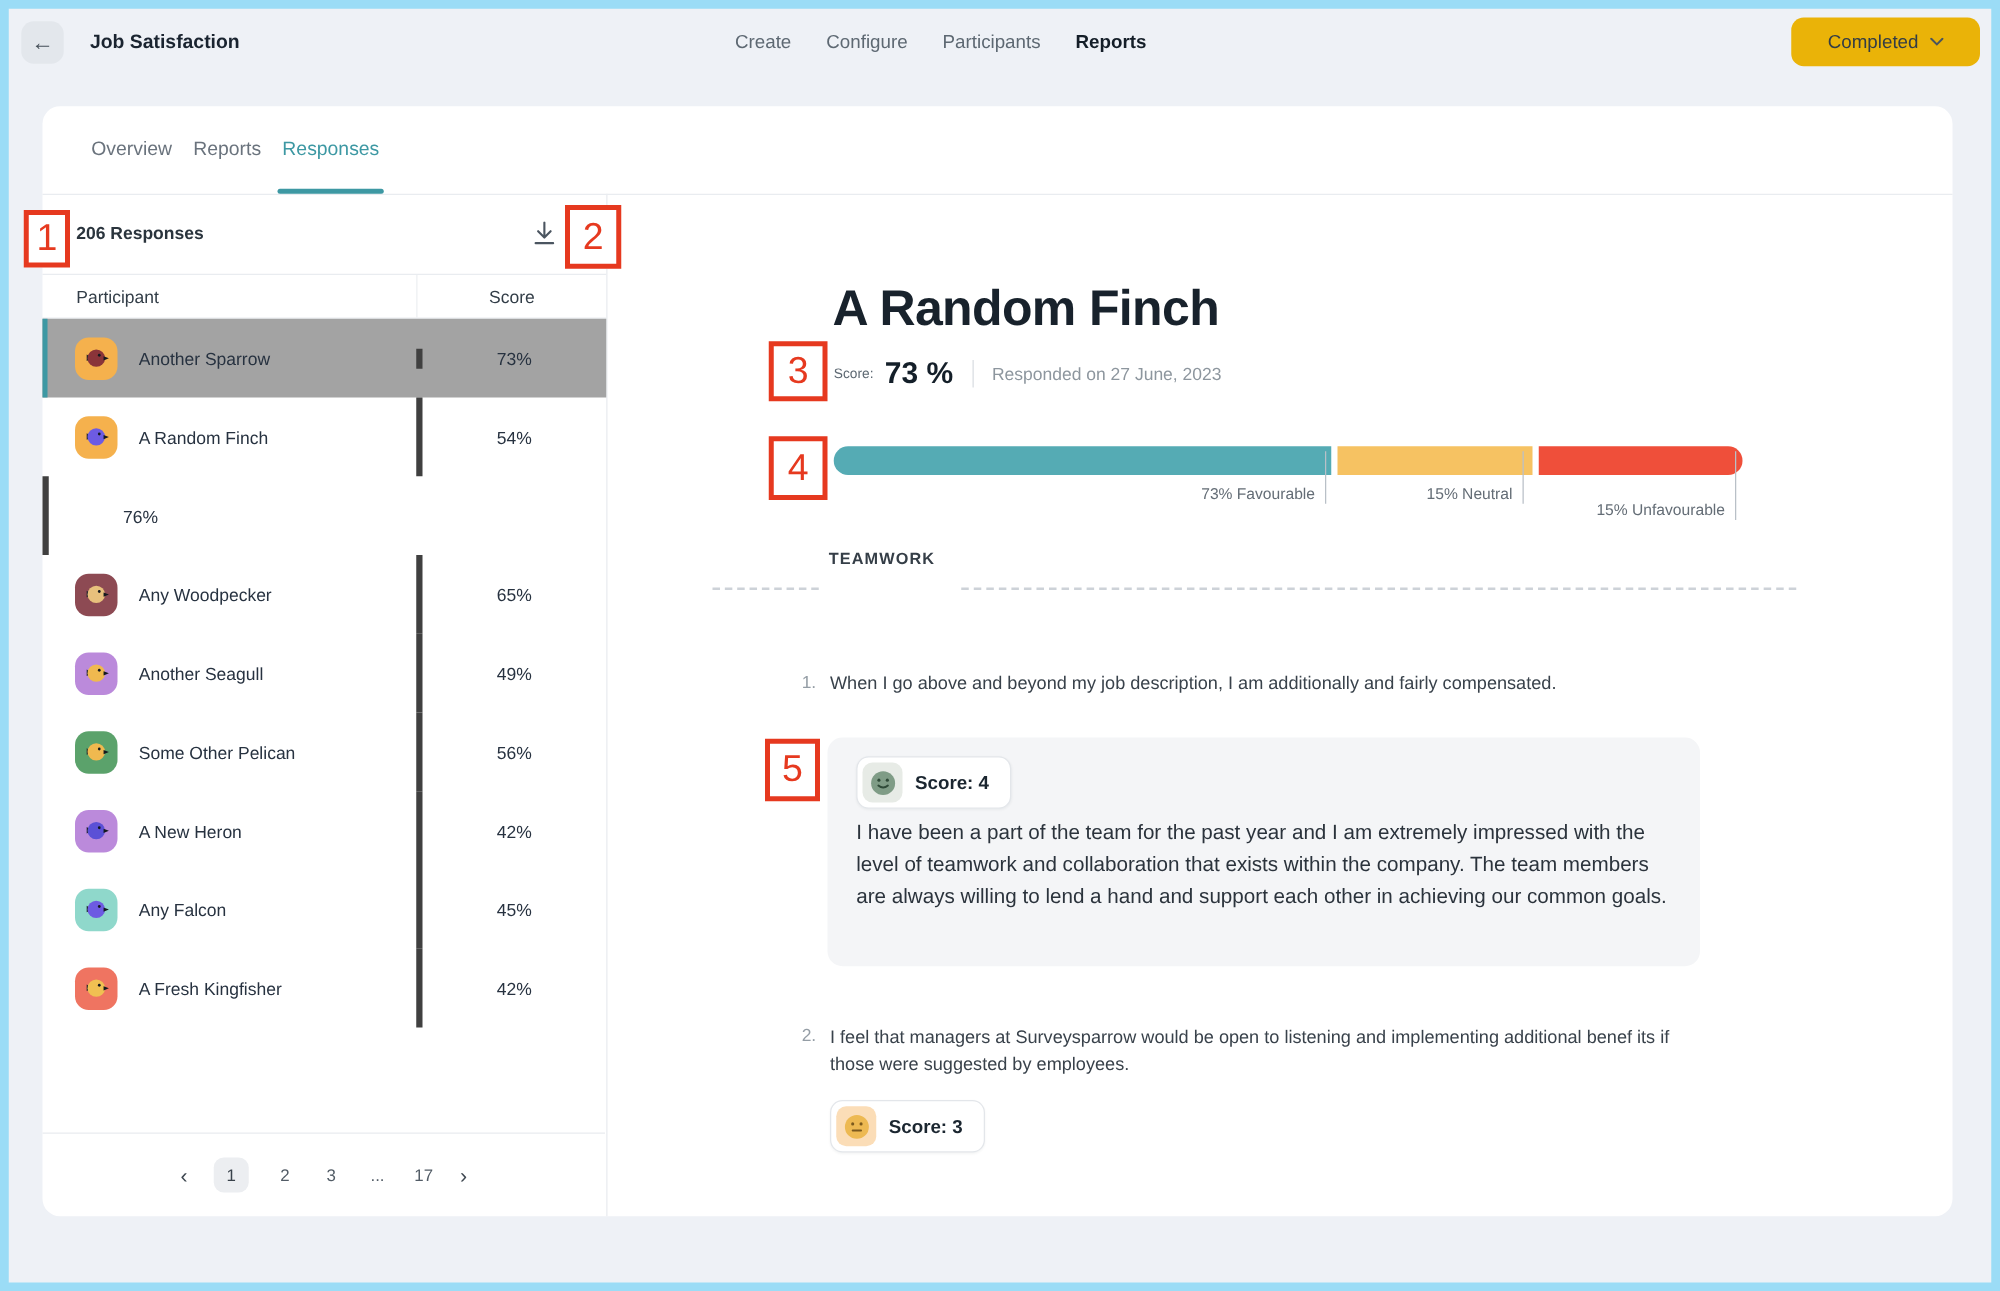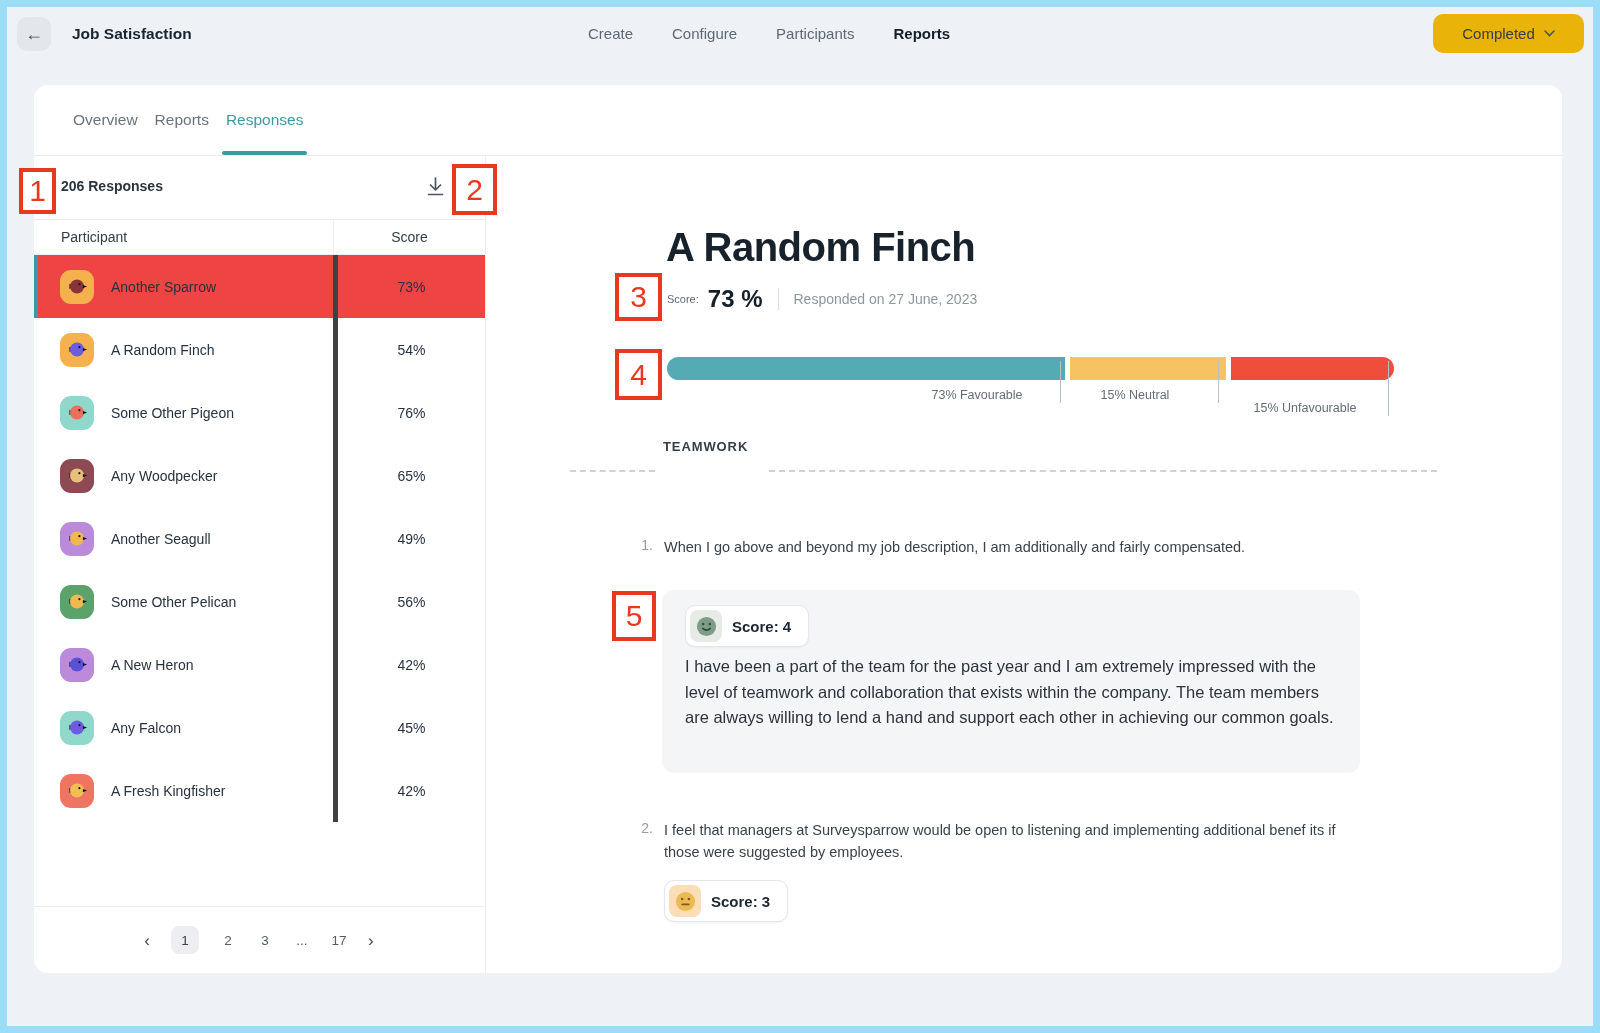--- a/index.html
+++ b/index.html
@@ -1,21 +1,21 @@
 <!DOCTYPE html>
 <html style="--accent: #3d98a3; --favourable: #55abb4; --neutral: #f6c262; --unfavourable: #ef4f3a; --annotation: #e6391f; --frame_border: #9bdcf6;"><head>
 <meta charset="utf-8">
 <style>
   html,body{margin:0;padding:0;background:#dfe6ee;font-family:"Liberation Sans",sans-serif;}
   .frame{position:relative;width:1586px;height:1019px;border:7px solid #9bdcf6;background:#eef1f6;overflow:hidden;}
   
   .back-btn{position:absolute;left:10px;top:10px;width:34px;height:34px;border-radius:10px;background:#e3e7ec;
             display:flex;align-items:center;justify-content:center;color:#454f58;font-size:18px;cursor:pointer;}
   .app-title{position:absolute;left:65px;top:18px;font-size:15.5px;font-weight:700;color:#1a2430;}
-  .top-nav{position:absolute;left:581px;top:18px;display:flex;gap:39px;font-size:15px;color:#5d6872;}
+  .top-nav{position:absolute;left:581px;top:18px;display:flex;gap:28px;font-size:15px;color:#5d6872;}
   .top-nav .nav-item{cursor:pointer;}
   .top-nav .nav-item.active{color:#141e28;font-weight:700;}
   .status-btn{position:absolute;left:1426px;top:7px;width:151px;height:39px;border-radius:10px;background:#eab308;
               display:flex;align-items:center;justify-content:center;gap:9px;font-size:15px;font-weight:500;color:#333d46;cursor:pointer;text-align:right;}
   
   .card{position:absolute;left:27px;top:78px;width:1528px;height:888px;background:#fff;border-radius:14px;}
   .tabbar{position:absolute;left:0;top:0;right:0;height:70px;border-bottom:1px solid #e9ecf0;display:flex;align-items:center;gap:13px;padding-left:37px;}
   .tab{position:relative;height:70px;display:flex;align-items:center;font-size:15.5px;color:#6a737d;font-weight:500;cursor:pointer;padding:0 2px;}
   .tab.active{color:var(--accent);}
   .tab.active::after{content:"";position:absolute;left:-2px;right:-2px;bottom:0;height:4px;border-radius:3px;background:var(--accent);}
@@ -25,21 +25,21 @@
   .count{position:absolute;left:27px;top:23px;font-size:14px;font-weight:600;color:#2a343d;}
   .dl-btn{position:absolute;right:36px;top:17px;width:28px;height:28px;display:flex;align-items:center;justify-content:center;cursor:pointer;color:#4b5560;}
   .thead{display:flex;height:34px;border-bottom:1px solid #e9ecf0;font-size:14px;color:#323d47;}
   .th-part{width:299px;display:flex;align-items:center;padding-left:27px;box-sizing:border-box;}
   .th-score{width:152px;display:flex;align-items:center;justify-content:center;border-left:1px solid #edeff2;box-sizing:border-box;}
   .row{display:flex;height:63px;position:relative;cursor:pointer;}
   .row .cell-part{width:299px;display:flex;align-items:center;gap:17px;padding-left:26px;box-sizing:border-box;}
   .row .cell-score{width:152px;display:flex;align-items:center;justify-content:center;border-left:5px solid #404040;box-sizing:border-box;
                    font-size:14px;color:#273240;}
   .row .pname{font-size:14px;color:#273240;}
-  .row.selected{background:#ef4444;}
+  .row.selected{background:#a3a3a3;align-items:center;}
   .row.selected::before{content:"";position:absolute;left:0;top:0;bottom:0;width:4px;background:var(--accent);}
   .avatar{width:34px;height:34px;border-radius:11px;background:var(--av-bg);display:flex;align-items:center;justify-content:center;flex:none;}
   .pager{position:absolute;left:0;right:1px;bottom:0;height:66px;border-top:1px solid #e9ecf0;display:flex;align-items:center;justify-content:center;gap:21px;}
   .pg-arrow{font-size:17px;color:#3e4750;cursor:pointer;line-height:1;}
   .pg-num{min-width:16px;height:28px;display:flex;align-items:center;justify-content:center;font-size:13.5px;color:#525c66;cursor:pointer;}
   .pg-num.active{width:28px;border-radius:8px;background:#eceef1;color:#39424b;}
   
   .d-title{position:absolute;left:659px;top:217px;font-size:40px;line-height:46px;font-weight:700;color:#18222c;letter-spacing:-0.5px;}
   .score-row{position:absolute;left:660px;top:278px;display:flex;align-items:center;}
   .score-lbl{font-size:11px;color:#5d6872;}
@@ -49,21 +49,21 @@
   .bar{position:absolute;left:660px;top:350px;width:727px;height:23px;display:flex;}
   .seg{height:23px;}
   .seg-fav{width:398px;background:var(--favourable);border-radius:12px 0 0 12px;}
   .seg-gap{width:5px;background:transparent;}
   .seg-neu{width:156px;background:var(--neutral);}
   .seg-unf{width:163px;background:var(--unfavourable);border-radius:0 12px 12px 0;}
   .lead{position:absolute;width:1px;background:#b9c0c7;}
   .l1{left:1053px;top:354px;height:42px;}
   .l2{left:1211px;top:354px;height:42px;}
   .l3{left:1381px;top:354px;height:55px;}
-  .bar-lab{position:absolute;font-size:12.5px;color:#646d76;width:150px;text-align:center;}
+  .bar-lab{position:absolute;font-size:12.5px;color:#646d76;width:150px;text-align:right;}
   .bl1{left:895px;top:381px;}
   .bl2{left:1053px;top:381px;}
   .bl3{left:1223px;top:394px;}
   .sec-title{position:absolute;left:656px;top:432px;font-size:13px;font-weight:700;letter-spacing:0.9px;color:#353e47;}
   .dash{position:absolute;border-top:2px dashed #cdd2d8;height:0;}
   .dash-l{left:563px;top:463px;width:85px;}
   .dash-r{left:762px;top:463px;width:668px;}
   .q-num{position:absolute;width:28px;text-align:right;font-size:14px;color:#949da5;}
   .q-text{position:absolute;font-size:14.5px;color:#39424b;line-height:22px;}
   .qn1{left:618px;top:530px;} .qt1{left:657px;top:529px;width:720px;}
@@ -150,31 +150,20 @@
           <circle cx="11.5" cy="12" r="7.3" class="bird-body" fill="#6d5be2"></circle>
           <circle cx="14" cy="9.6" r="1.15" fill="#14191f"></circle>
           <path d="M17.6 10.4 L22 12 L17.6 13.9 Z" fill="#14191f"></path>
         </svg>
       </span>
       <span class="pname">A Random Finch</span>
     </div>
     <div class="cell-score">54%</div>
   </div>
           <div class="row" style="--av-bg: #8fd8cb;">
-    <div class="cell-part">
-      <span class="avatar">
-        <svg width="23" height="23" viewBox="0 0 24 24">
-          <path d="M3.5 9 L8.5 12 L3.5 14.5 Z" fill="#1d232a"></path>
-          <circle cx="11.5" cy="12" r="7.3" class="bird-body" fill="#e9705c"></circle>
-          <circle cx="14" cy="9.6" r="1.15" fill="#14191f"></circle>
-          <path d="M17.6 10.4 L22 12 L17.6 13.9 Z" fill="#14191f"></path>
-        </svg>
-      </span>
-      <span class="pname">Some Other Pigeon</span>
-    </div>
     <div class="cell-score">76%</div>
   </div>
           <div class="row" style="--av-bg: #8d4a53;">
     <div class="cell-part">
       <span class="avatar">
         <svg width="23" height="23" viewBox="0 0 24 24">
           <path d="M3.5 9 L8.5 12 L3.5 14.5 Z" fill="#1d232a"></path>
           <circle cx="11.5" cy="12" r="7.3" class="bird-body" fill="#e8c07c"></circle>
           <circle cx="14" cy="9.6" r="1.15" fill="#14191f"></circle>
           <path d="M17.6 10.4 L22 12 L17.6 13.9 Z" fill="#14191f"></path>

